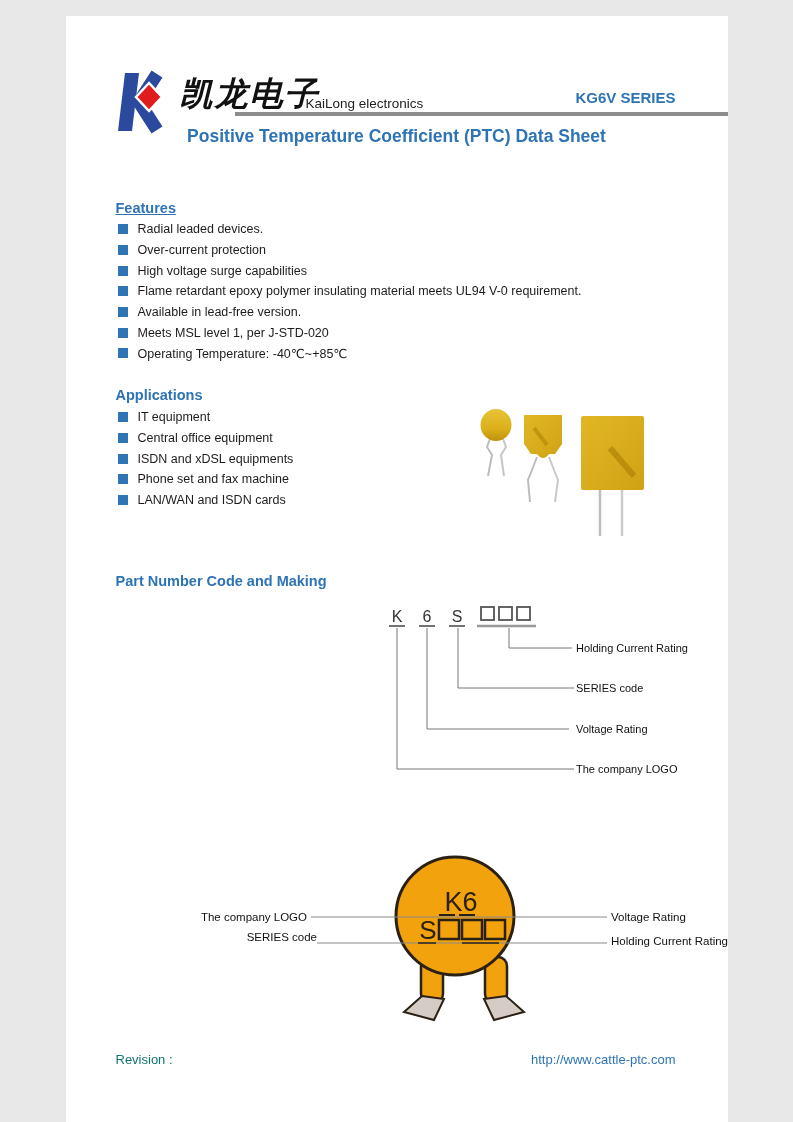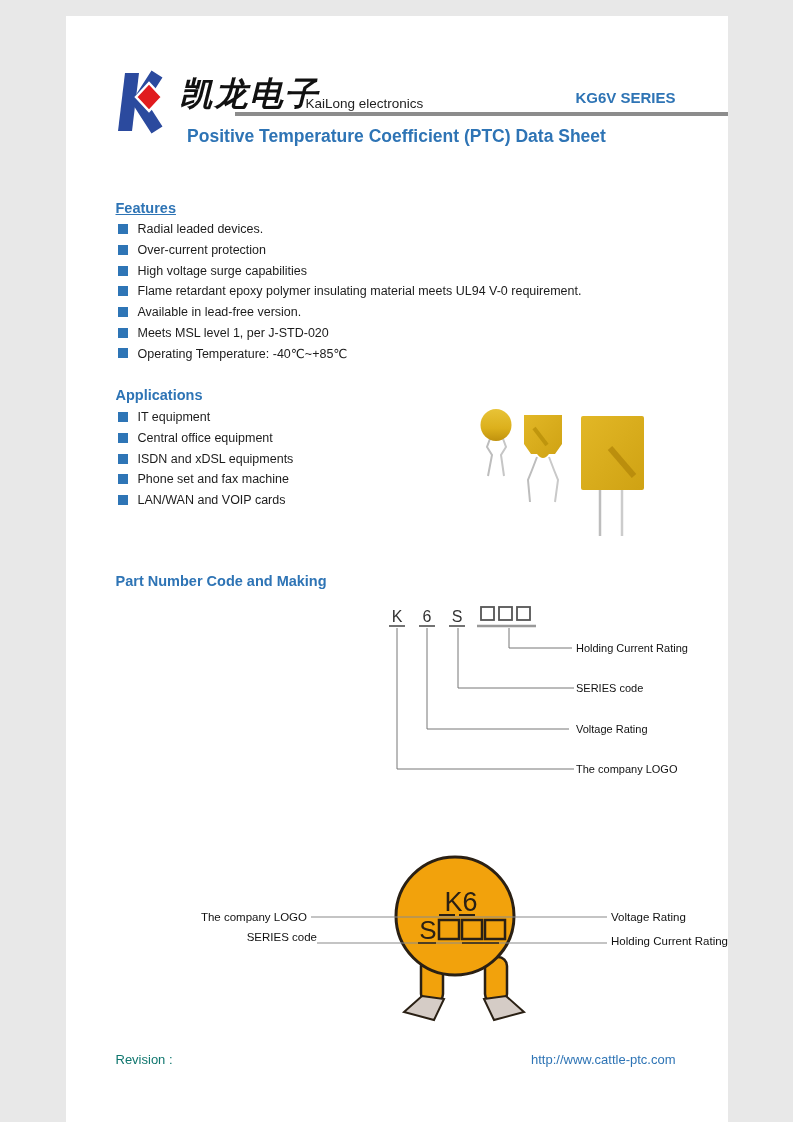--- a/index.html
+++ b/index.html
@@ -94,21 +94,21 @@
     <div class="brow">
         <span class="bullet"></span>
         <span class="txt">ISDN and xDSL equipments</span>
       </div>
     <div class="brow">
         <span class="bullet"></span>
         <span class="txt">Phone set and fax machine</span>
       </div>
     <div class="brow">
         <span class="bullet"></span>
-        <span class="txt">LAN/WAN and VOIP cards</span>
+        <span class="txt">LAN/WAN and ISDN cards</span>
       </div>
   </div>
 
   <svg class="abs" style="left:398px;top:386px;" width="200" height="140" viewBox="0 0 200 140">
     <defs>
       <linearGradient id="gy1" x1="0" y1="0" x2="0" y2="1">
         <stop offset="0" stop-color="#E8C337"></stop>
           <stop offset="0.6" stop-color="#DCB01C"></stop>
           <stop offset="1" stop-color="#C0920E"></stop>
       </linearGradient>

